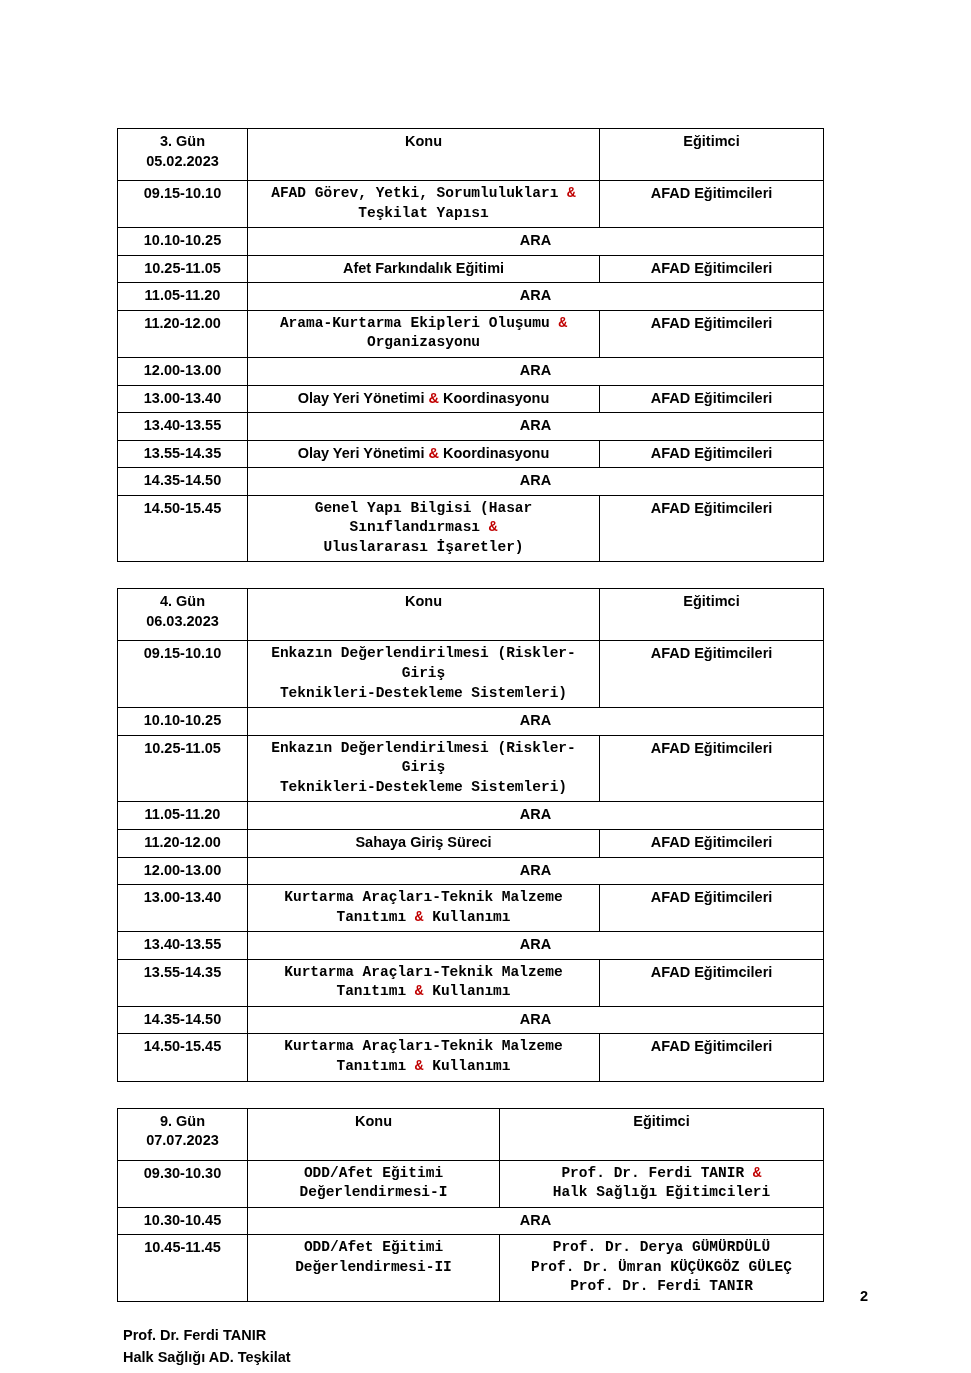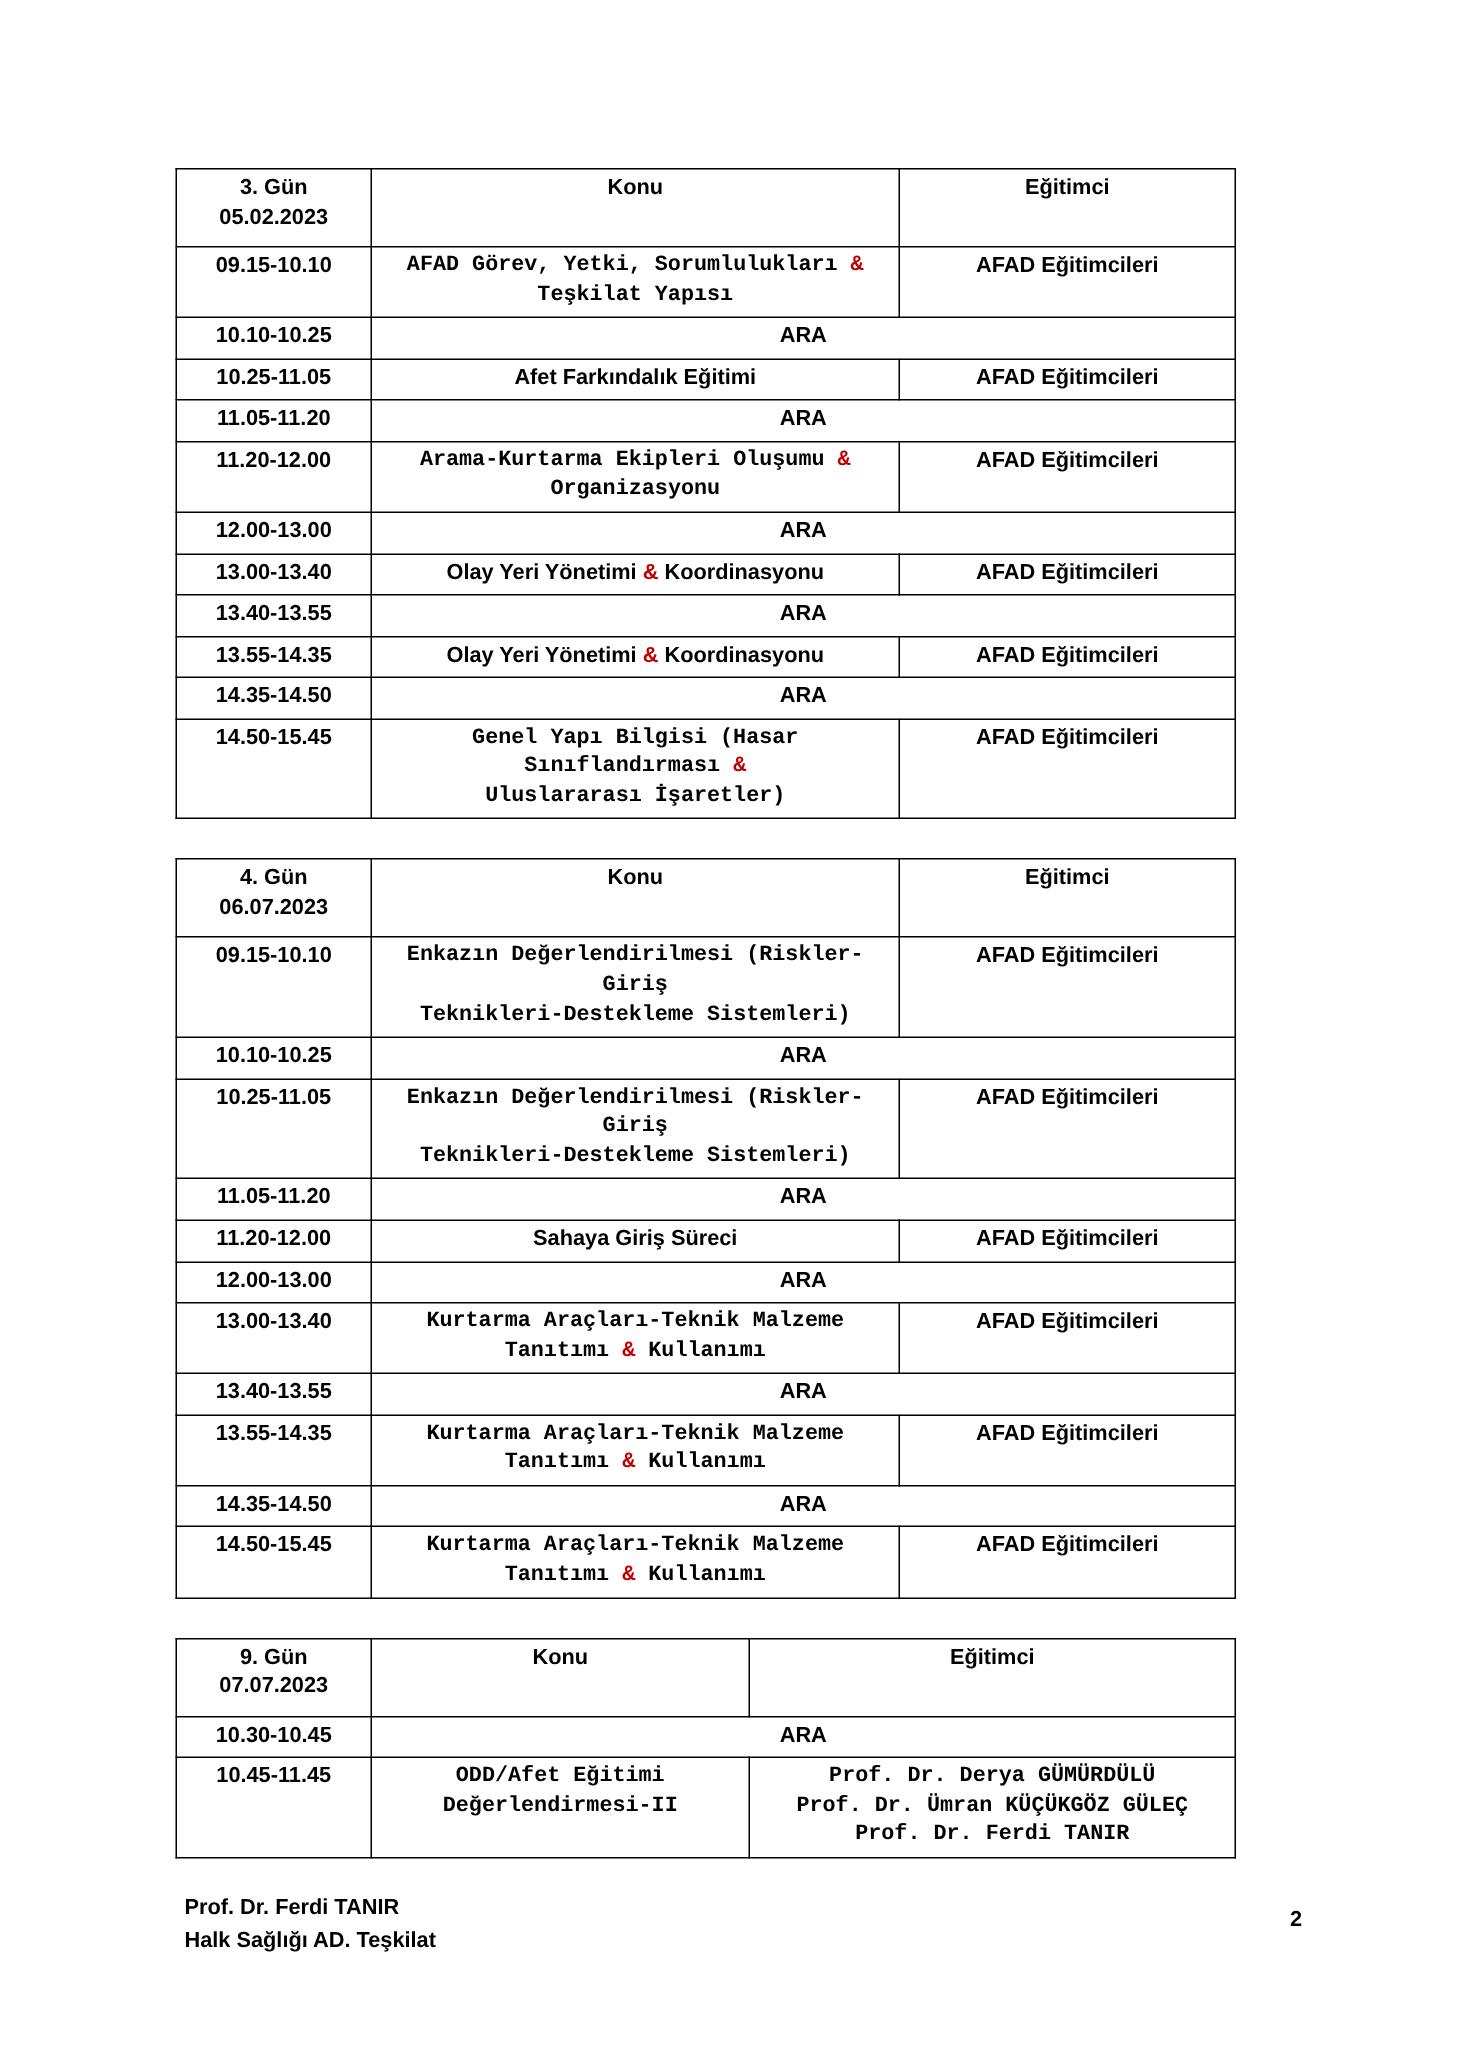--- a/index.html
+++ b/index.html
@@ -10,21 +10,21 @@
   body {
     width: 971px;
     height: 1373px;
     font-family: "Liberation Sans", sans-serif;
     color: #000000;
     position: relative;
     overflow: hidden;
   }
   .page {
     position: absolute;
-    left: 0; top: 0;
+    left: 0; top: 16px;
     width: 971px;
     height: 1264px;
   }
   .content {
     position: absolute;
     left: 117px;
     top: 112px;
     width: 710px;
   }
 
@@ -193,21 +193,21 @@
     <table class="sched">
       <colgroup>
           <col class="c-time">
           <col class="c-topic">
           <col class="c-trainer">
         </colgroup>
       <tbody>
         <tr class="header-row">
           <td class="hdr-day">
             <div>4. Gün</div>
-            <div>06.07.2023</div>
+            <div>06.03.2023</div>
           </td>
           <td>Konu</td>
           <td>Eğitimci</td>
         </tr>
 
         <tr>
           <td class="time">09.15-10.10</td>
           <td class="topic two-line">
             <span>Enkazın Değerlendirilmesi (Riskler-Giriş</span><br>
             <span>Teknikleri-Destekleme Sistemleri)</span>
@@ -295,20 +295,31 @@
       <tbody>
         <tr class="header-row">
           <td class="hdr-day">
             <div>9. Gün</div>
             <div>07.07.2023</div>
           </td>
           <td>Konu</td>
           <td>Eğitimci</td>
         </tr>
 
+        <tr>
+          <td class="time">09.30-10.30</td>
+          <td class="topic two-line">
+            <span>ODD/Afet Eğitimi</span><br>
+            <span>Değerlendirmesi-I</span>
+          </td>
+          <td class="trainer two-line">
+            <span>Prof. Dr. Ferdi TANIR </span><span class="amp">&amp;</span><br>
+            <span>Halk Sağlığı Eğitimcileri</span>
+          </td>
+        </tr>
 
         <tr class="ara">
           <td class="time">10.30-10.45</td>
           <td colspan="2">ARA</td>
         </tr>
 
         <tr>
           <td class="time">10.45-11.45</td>
           <td class="topic two-line">
             <span>ODD/Afet Eğitimi</span><br>

